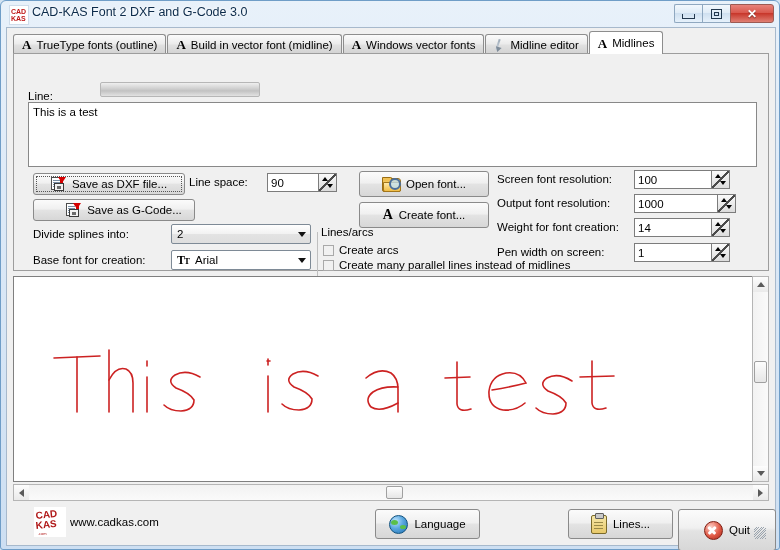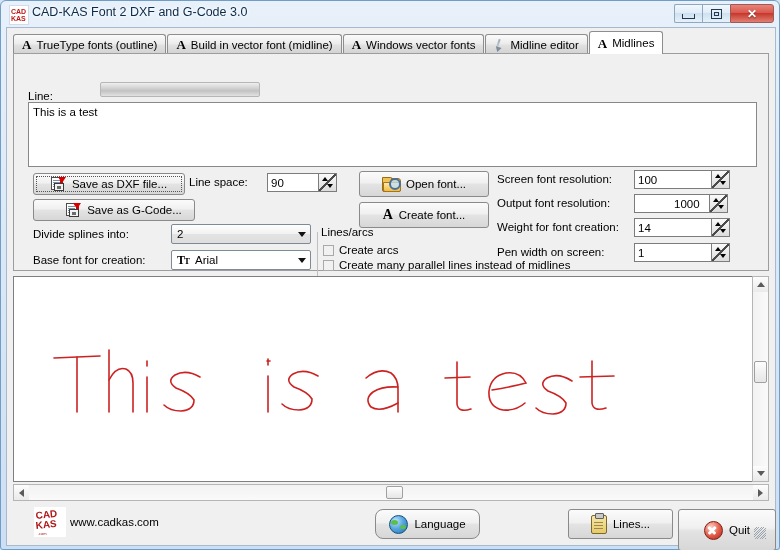--- a/index.html
+++ b/index.html
@@ -188,21 +188,21 @@
   .spin .updn:before{
     content:"";position:absolute;left:0;top:0;width:100%;height:100%;
     background:linear-gradient(to bottom right,transparent calc(50% - 1px),#4a4a4a calc(50% - 1px),#4a4a4a calc(50% + 1px),transparent calc(50% + 1px));
   }
   .spin .up,.spin .dn{position:absolute;width:0;height:0;}
   .spin .up{left:3px;top:3px;border-left:3px solid transparent;border-right:3px solid transparent;border-bottom:4px solid #000;}
   .spin .dn{right:3px;bottom:3px;border-left:3px solid transparent;border-right:3px solid transparent;border-top:4px solid #000;}
 
   #spin-linespace{left:253px;top:119px;width:70px;}
   #spin-screenres{left:620px;top:116px;width:96px;}
-  #spin-outputres{left:620px;top:140px;width:94px;padding-left:36px;}
+  #spin-outputres{left:620px;top:140px;width:102px;}
   #spin-weight{left:620px;top:164px;width:96px;}
   #spin-penwidth{left:620px;top:189px;width:96px;}
 
   #lbl-linespace{left:175px;top:122px;}
   #lbl-screenres{left:483px;top:119px;}
   #lbl-outputres{left:483px;top:143px;}
   #lbl-weight{left:483px;top:167px;}
   #lbl-penwidth{left:483px;top:192px;}
   #lbl-divide{left:19px;top:174px;}
   #lbl-basefont{left:19px;top:200px;}
@@ -277,21 +277,21 @@
 
   
   #footer{
     position:absolute;left:6px;right:6px;top:477px;height:36px;
   }
   #cad-logo{
     position:absolute;left:21px;top:2px;width:32px;height:30px;
     background:#ffffff;overflow:hidden;
   }
   #site-text{position:absolute;left:57px;top:11px;font-size:11.5px;color:#000;}
-  #btn-language{left:362px;top:4px;width:105px;height:30px;border-radius:8px;}
+  #btn-language{left:362px;top:4px;width:105px;height:30px;}
   #btn-about{left:555px;top:4px;width:105px;height:30px;}
   #btn-quit{left:665px;top:4px;width:98px;height:42px;}
   .globe{
     width:17px;height:17px;border-radius:50%;flex:none;
     background:radial-gradient(circle at 33% 30%,#bfe6ff 0%,#5aa7e0 45%,#1f6fb0 100%);
     border:1px solid #10527f;position:relative;overflow:hidden;
   }
   .globe:before{
     content:"";position:absolute;left:1px;top:4px;width:7px;height:5px;border-radius:50%;
     background:#5bbf4a;

